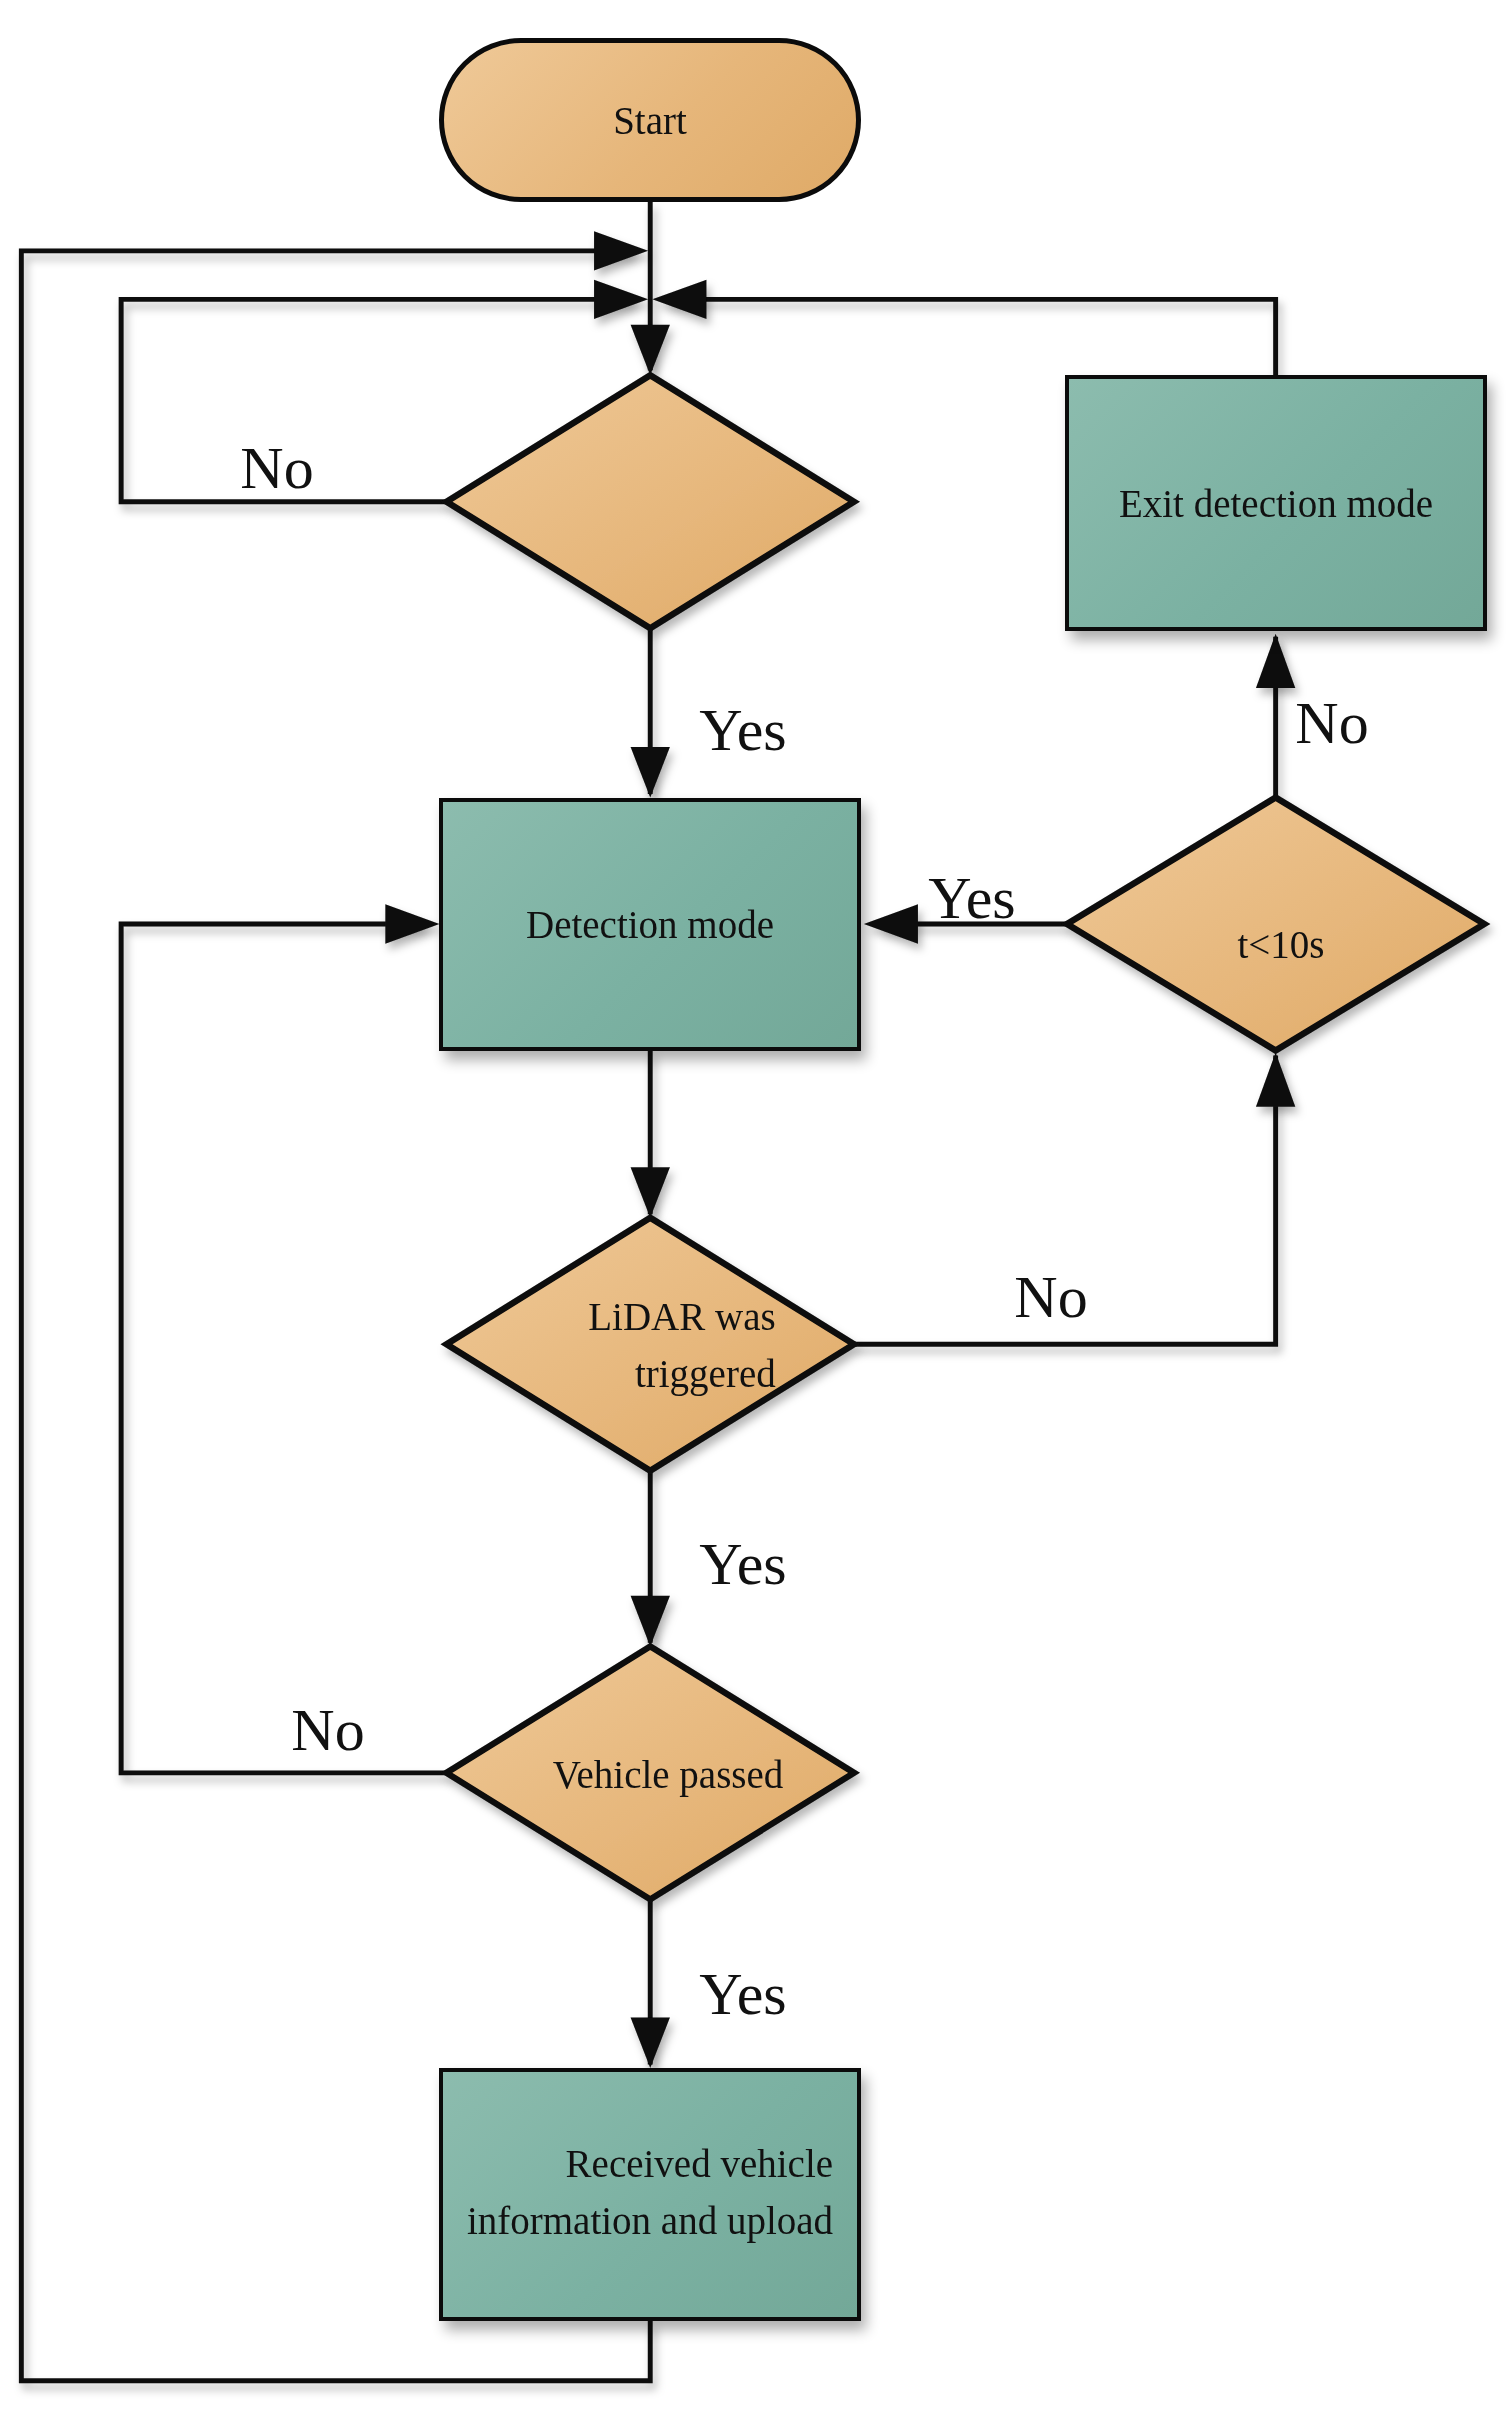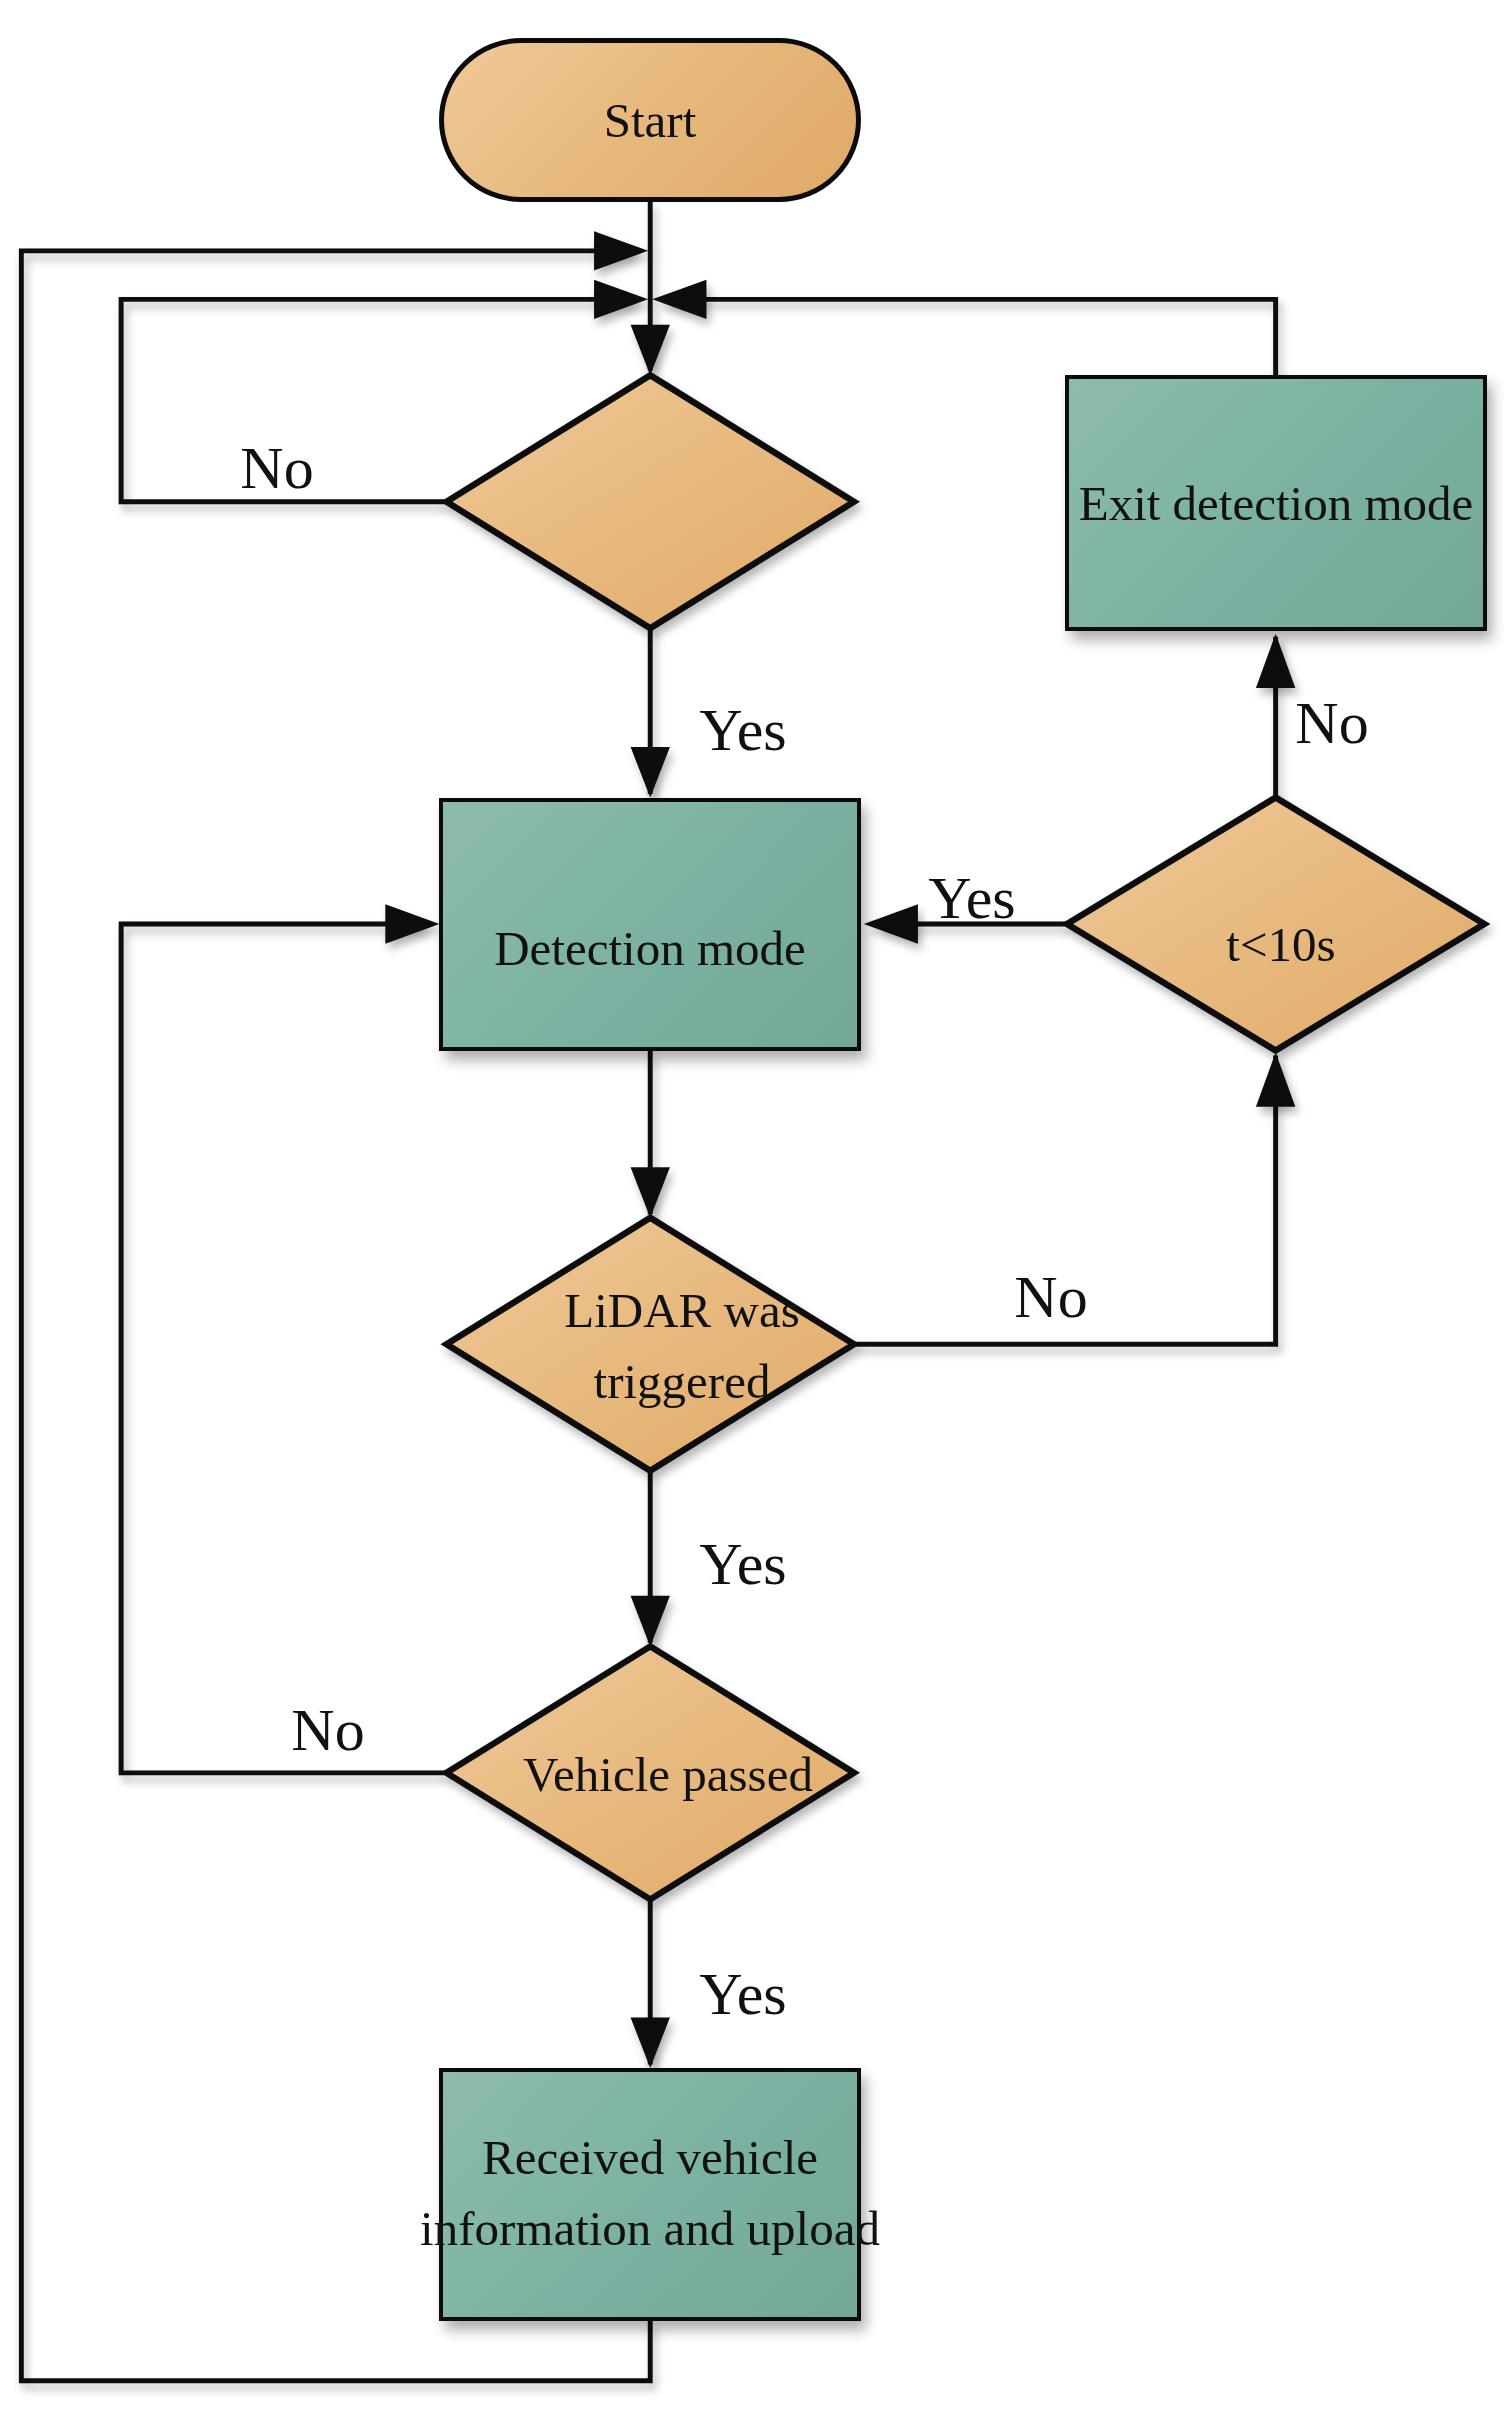--- a/index.html
+++ b/index.html
@@ -18,21 +18,21 @@
     background:linear-gradient(135deg,#8cbcae 0%,#7bb1a2 55%,#73a898 100%);
     box-shadow:6.3px 9px 12.7px rgba(0,0,0,0.32);
   }
   .stadium{
     position:absolute;box-sizing:border-box;
     border:5.6px solid #0b0b0b;border-radius:88px;
     background:linear-gradient(135deg,#efc998 0%,#e6b67a 55%,#dfaa67 100%);
   }
   .nodetext{
     position:absolute;transform:translate(-50%,-50%);
-    text-align:center;font-size:49px;line-height:1.45;white-space:nowrap;
+    text-align:right;font-size:39px;line-height:1.45;white-space:nowrap;
   }
   .lbl{
     position:absolute;transform:translate(-50%,-50%);
     font-size:60px;white-space:nowrap;margin-top:18px;
   }
 </style>
 </head>
 <body>
 
 <div class="canvas">
@@ -90,21 +90,21 @@
   <div class="stadium" style="left:439px;top:38px;width:422px;height:164px;"></div>
   <div class="box" style="left:1065px;top:375px;width:422px;height:256px;"></div>
   <div class="box" style="left:439px;top:798px;width:422px;height:253px;"></div>
   <div class="box" style="left:439px;top:2068px;width:422px;height:253px;"></div>
 
   <div class="nodetext" style="left:650px;top:121px;">Start</div>
 
 
   <div class="nodetext" style="left:1276px;top:504px;">Exit detection mode</div>
 
-  <div class="nodetext" style="left:650px;top:925px;margin-top:24px;">Detection mode</div>
+  <div class="nodetext" style="left:650px;top:925px;">Detection mode</div>
 
   <div class="nodetext" style="left:1281px;top:945px;">t&lt;10s</div>
 
   <div class="nodetext" style="left:682px;top:1346px;">
     <div>LiDAR was</div>
     <div>triggered</div>
   </div>
 
   <div class="nodetext" style="left:668px;top:1775px;">Vehicle passed</div>
 

